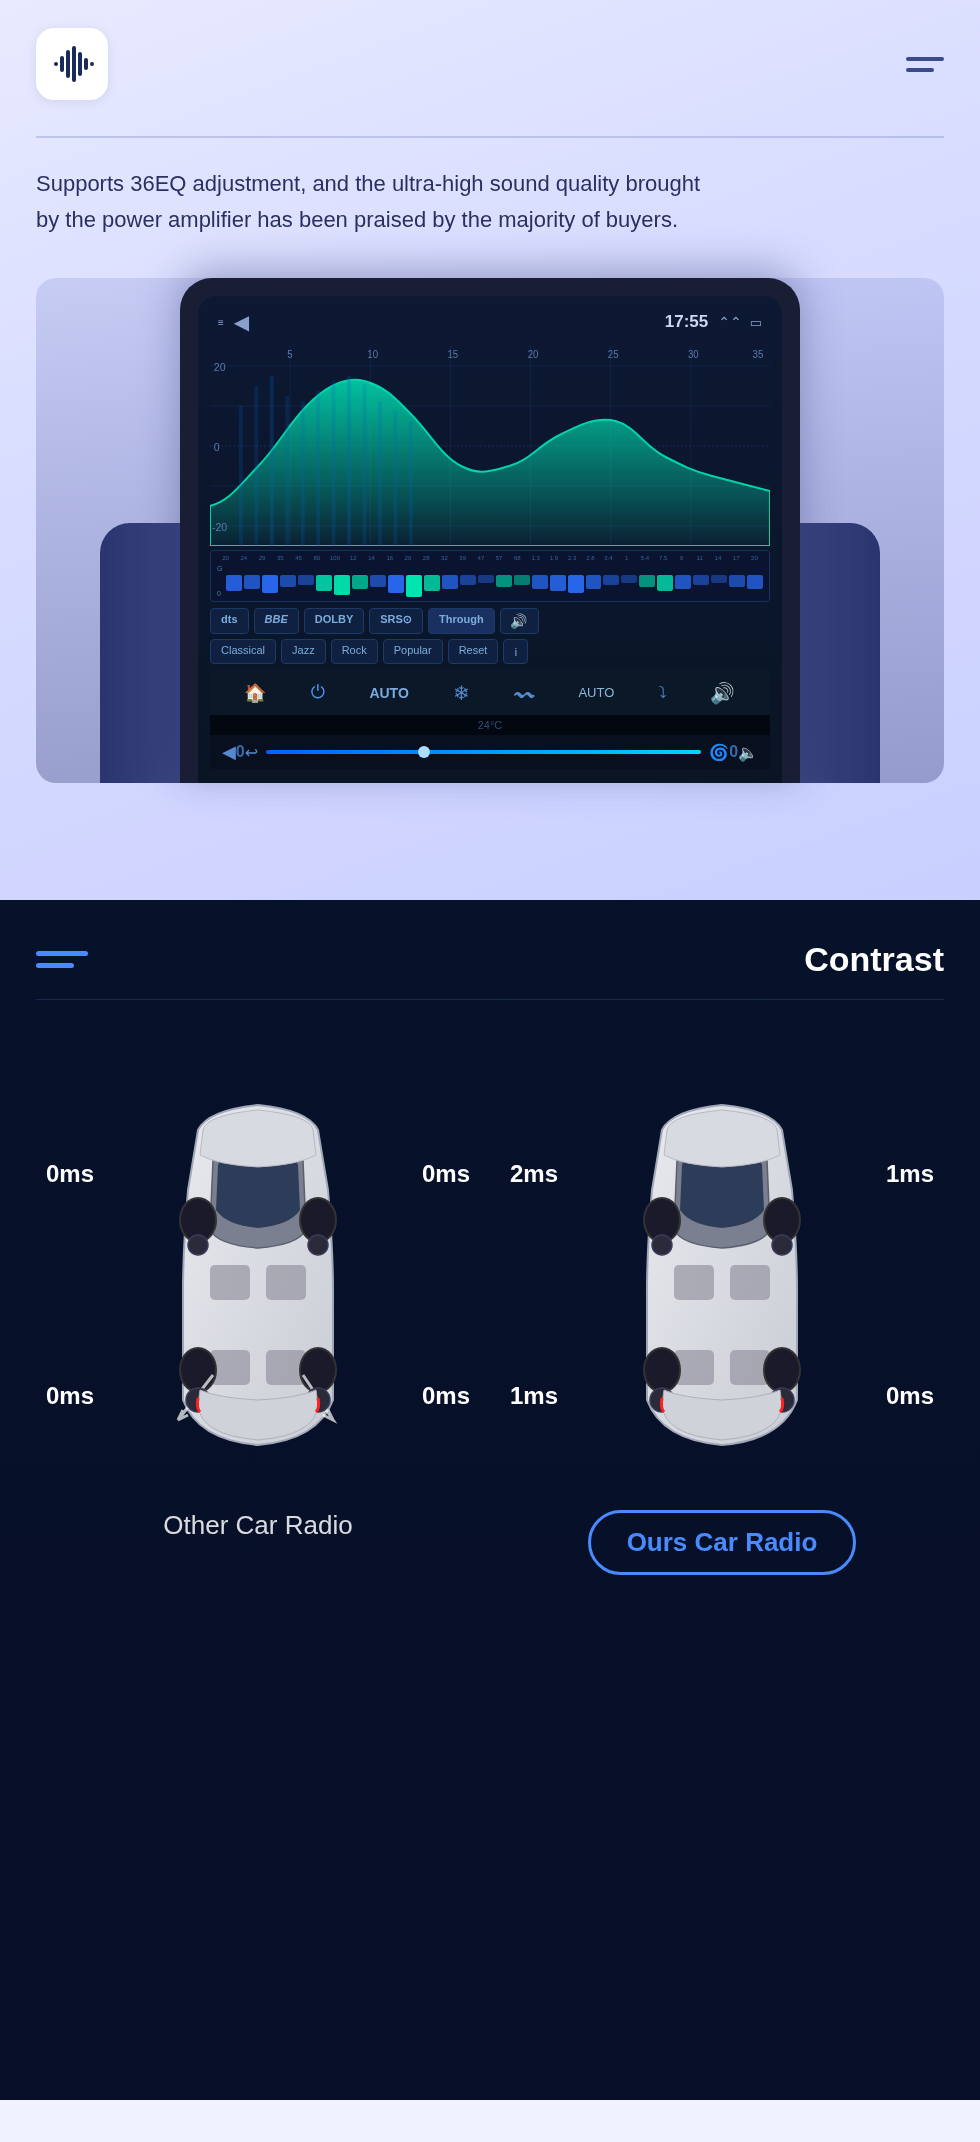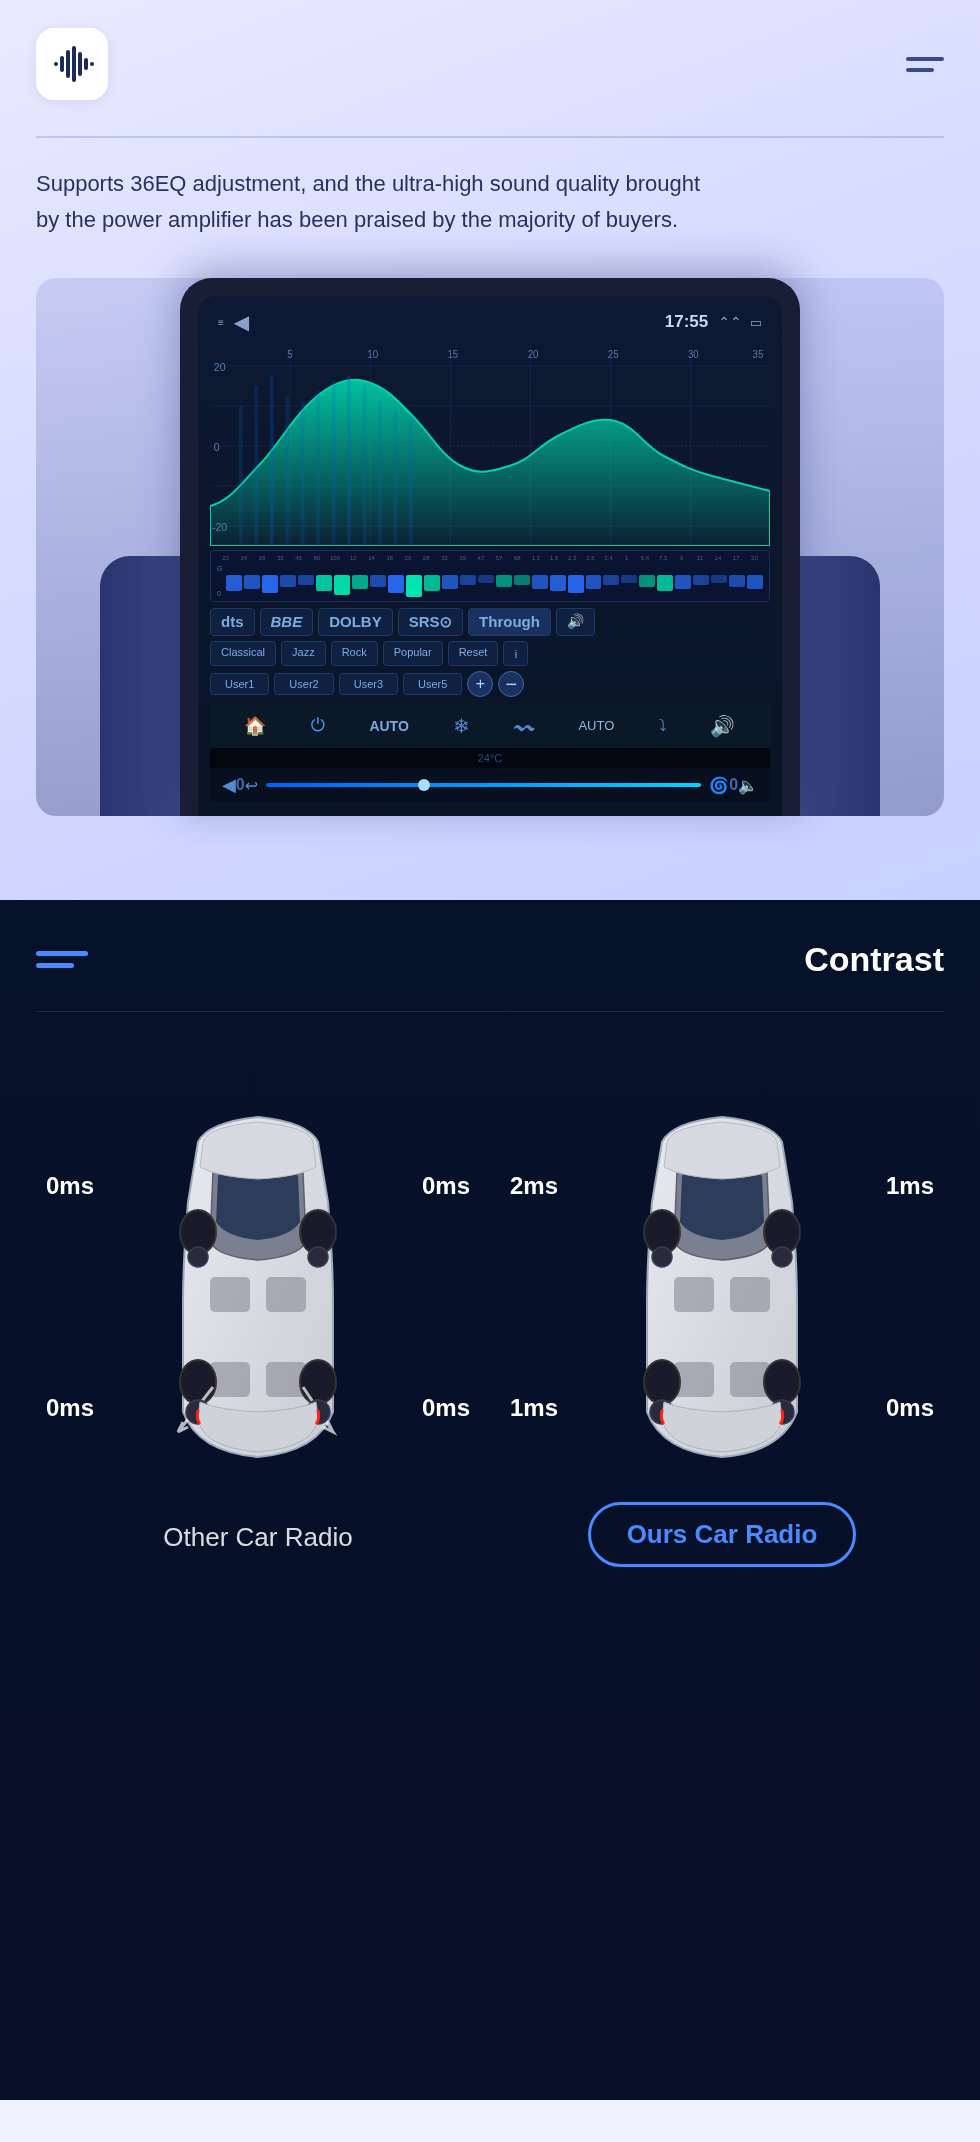--- a/index.html
+++ b/index.html
@@ -156,21 +156,21 @@
       gap: 5px;
       margin-bottom: 5px;
       flex-wrap: wrap;
     }
 
     .dsp-btn {
       background: #0f2040;
       border: 1px solid #1a3a6a;
       border-radius: 4px;
       color: #7aaddd;
-      font-size: 15px;
+      font-size: 11px;
       padding: 4px 10px;
       font-weight: 600;
     }
 
     .dsp-btn.through {
       background: #1a3060;
     }
 
     .dsp-presets {
       display: flex;
@@ -256,21 +256,21 @@
     .contrast-section {
       background: linear-gradient(180deg, #06112a 0%, #080f28 100%);
       padding: 40px 36px 60px 36px;
       min-height: 1200px;
     }
 
     .contrast-header {
       display: flex;
       justify-content: space-between;
       align-items: center;
-      margin-bottom: 32px;
+      margin-bottom: 20px;
     }
 
     .contrast-lines {
       display: flex;
       flex-direction: column;
       gap: 7px;
     }
 
     .contrast-lines span {
       display: block;
@@ -353,20 +353,21 @@
     }
 
     .car-label-btn {
       background: transparent;
       border: 3px solid #4a8aff;
       border-radius: 40px;
       padding: 14px 36px;
       font-size: 26px;
       font-weight: 700;
       color: #4a8aff;
+      margin-top: 20px;
     }
 
   </style>
 </head>
 <body>
 
 <div class="header-section">
   <div class="top-bar">
     <div class="logo-icon">
       <svg width="48" height="48" viewBox="0 0 48 48" fill="none">
@@ -552,28 +553,20 @@
 
               <div class="dsp-presets">
                 <span class="dsp-preset-btn">Classical</span>
                 <span class="dsp-preset-btn">Jazz</span>
                 <span class="dsp-preset-btn">Rock</span>
                 <span class="dsp-preset-btn">Popular</span>
                 <span class="dsp-preset-btn">Reset</span>
                 <span class="dsp-preset-btn">ℹ</span>
               </div>
 
-              <div class="dsp-users">
-                <span class="dsp-user-btn">User1</span>
-                <span class="dsp-user-btn">User2</span>
-                <span class="dsp-user-btn">User3</span>
-                <span class="dsp-user-btn">User5</span>
-                <span class="dsp-plus-btn">+</span>
-                <span class="dsp-minus-btn">−</span>
-              </div>
 
               <div class="ac-bar">
                 <span style="color:#5588cc; font-size:18px;">🏠</span>
                 <span style="color:#4a9aff; font-size:18px;">⏻</span>
                 <span style="color:#7aaadd; font-size:14px; font-weight:700;">AUTO</span>
                 <span style="color:#5588cc; font-size:20px;">❄</span>
                 <span style="color:#5588cc; font-size:20px;">〰</span>
                 <span class="ac-mode">AUTO</span>
                 <span style="color:#5588cc; font-size:16px;">⤵</span>
                 <span style="color:#5588cc; font-size:20px;">🔊</span>

